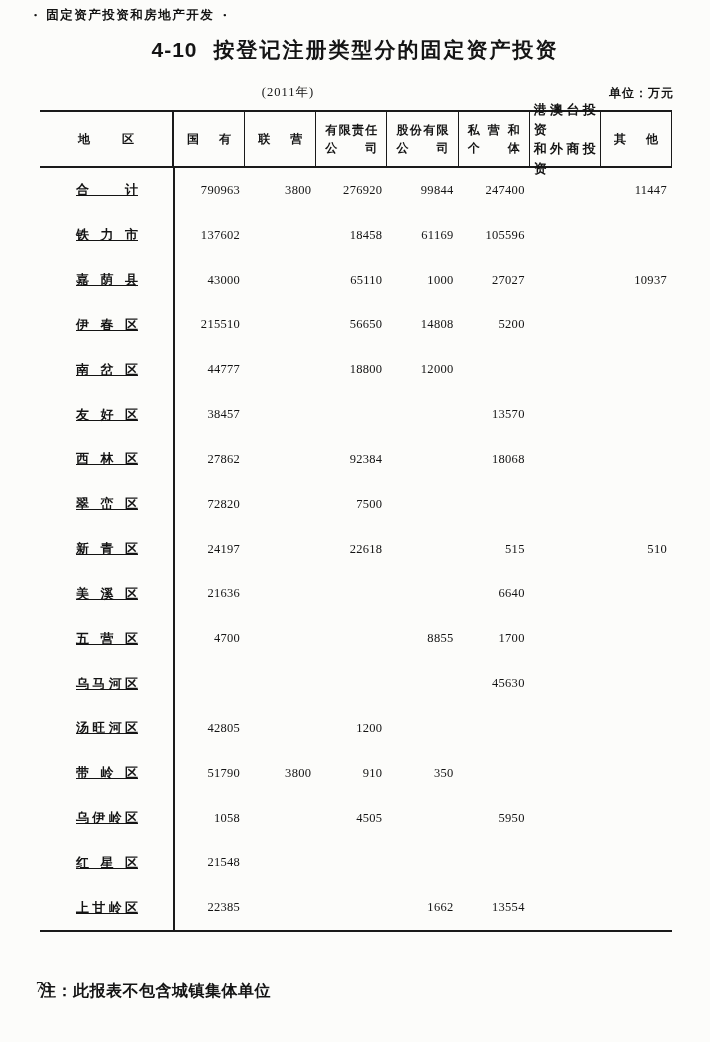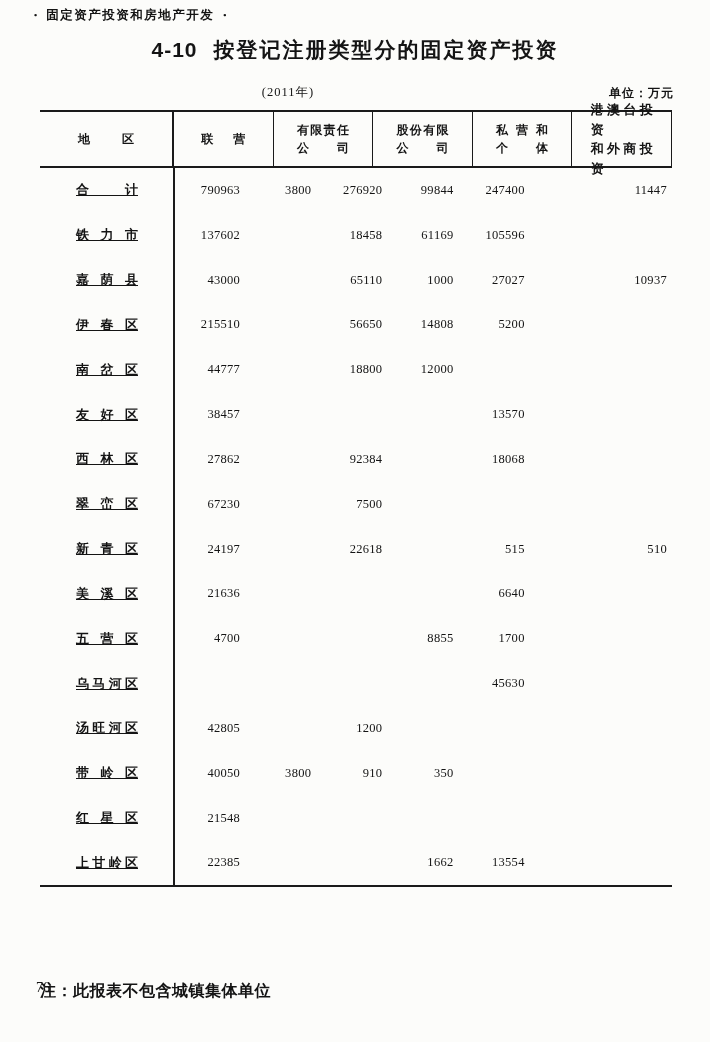--- a/index.html
+++ b/index.html
@@ -88,20 +88,25 @@
 
   <div class="subtitle">(2011年)</div>
   <div class="unit-label">单位：万元</div>
 
   <div class="table-wrap">
     <div class="thead" id="thead">
       <div class="th region-col">
         <span class="just w56">地区</span>
       </div>
 
+    <div class="th data-col">
+          <span class="hspan just h2">
+            <div>国有</div>
+          </span>
+        </div>
         <div class="th data-col">
           <span class="hspan just h2">
             <div>联营</div>
           </span>
         </div>
         <div class="th data-col">
           <span class="hspan just h4">
             <div>有限责任</div>
             <div>公司</div>
           </span>
@@ -115,20 +120,25 @@
         <div class="th data-col">
           <span class="hspan just h4">
             <div>私营和</div>
             <div>个体</div>
           </span>
         </div>
         <div class="th data-col">
           <span class="hspan just h5">
             <div>港澳台投资</div>
             <div>和外商投资</div>
+          </span>
+        </div>
+        <div class="th data-col">
+          <span class="hspan just h2">
+            <div>其他</div>
           </span>
         </div>
       </div>
     <div class="tbody" id="tbody">
       <div class="vline"></div>
 
     <div class="trow">
           <div class="td region-cell">
             <span class="just rname">合计</span>
           </div>
@@ -209,21 +219,21 @@
           <div class="td num-cell">92384</div>
           <div class="td num-cell"></div>
           <div class="td num-cell">18068</div>
           <div class="td num-cell"></div>
           <div class="td num-cell"></div>
         </div>
         <div class="trow">
           <div class="td region-cell">
             <span class="just rname">翠峦区</span>
           </div>
-          <div class="td num-cell">67230</div>
+          <div class="td num-cell">72820</div>
           <div class="td num-cell"></div>
           <div class="td num-cell">7500</div>
           <div class="td num-cell"></div>
           <div class="td num-cell"></div>
           <div class="td num-cell"></div>
           <div class="td num-cell"></div>
         </div>
         <div class="trow">
           <div class="td region-cell">
             <span class="just rname">新青区</span>
@@ -281,30 +291,42 @@
           <div class="td num-cell">1200</div>
           <div class="td num-cell"></div>
           <div class="td num-cell"></div>
           <div class="td num-cell"></div>
           <div class="td num-cell"></div>
         </div>
         <div class="trow">
           <div class="td region-cell">
             <span class="just rname">带岭区</span>
           </div>
-          <div class="td num-cell">40050</div>
+          <div class="td num-cell">51790</div>
           <div class="td num-cell">3800</div>
           <div class="td num-cell">910</div>
           <div class="td num-cell">350</div>
           <div class="td num-cell"></div>
           <div class="td num-cell"></div>
           <div class="td num-cell"></div>
         </div>
         <div class="trow">
           <div class="td region-cell">
+            <span class="just rname">乌伊岭区</span>
+          </div>
+          <div class="td num-cell">1058</div>
+          <div class="td num-cell"></div>
+          <div class="td num-cell">4505</div>
+          <div class="td num-cell"></div>
+          <div class="td num-cell">5950</div>
+          <div class="td num-cell"></div>
+          <div class="td num-cell"></div>
+        </div>
+        <div class="trow">
+          <div class="td region-cell">
             <span class="just rname">红星区</span>
           </div>
           <div class="td num-cell">21548</div>
           <div class="td num-cell"></div>
           <div class="td num-cell"></div>
           <div class="td num-cell"></div>
           <div class="td num-cell"></div>
           <div class="td num-cell"></div>
           <div class="td num-cell"></div>
         </div>

